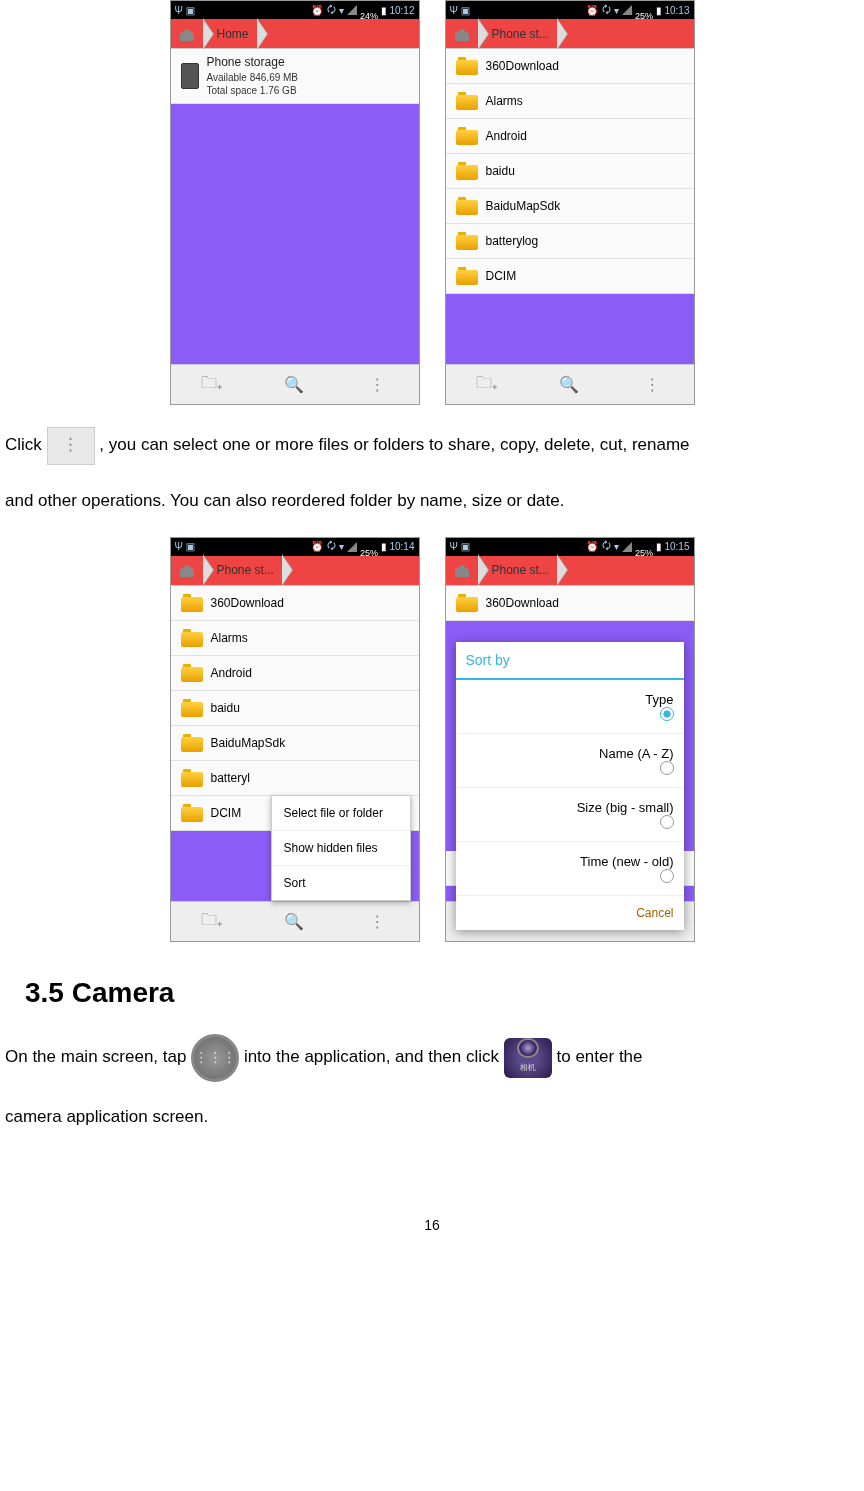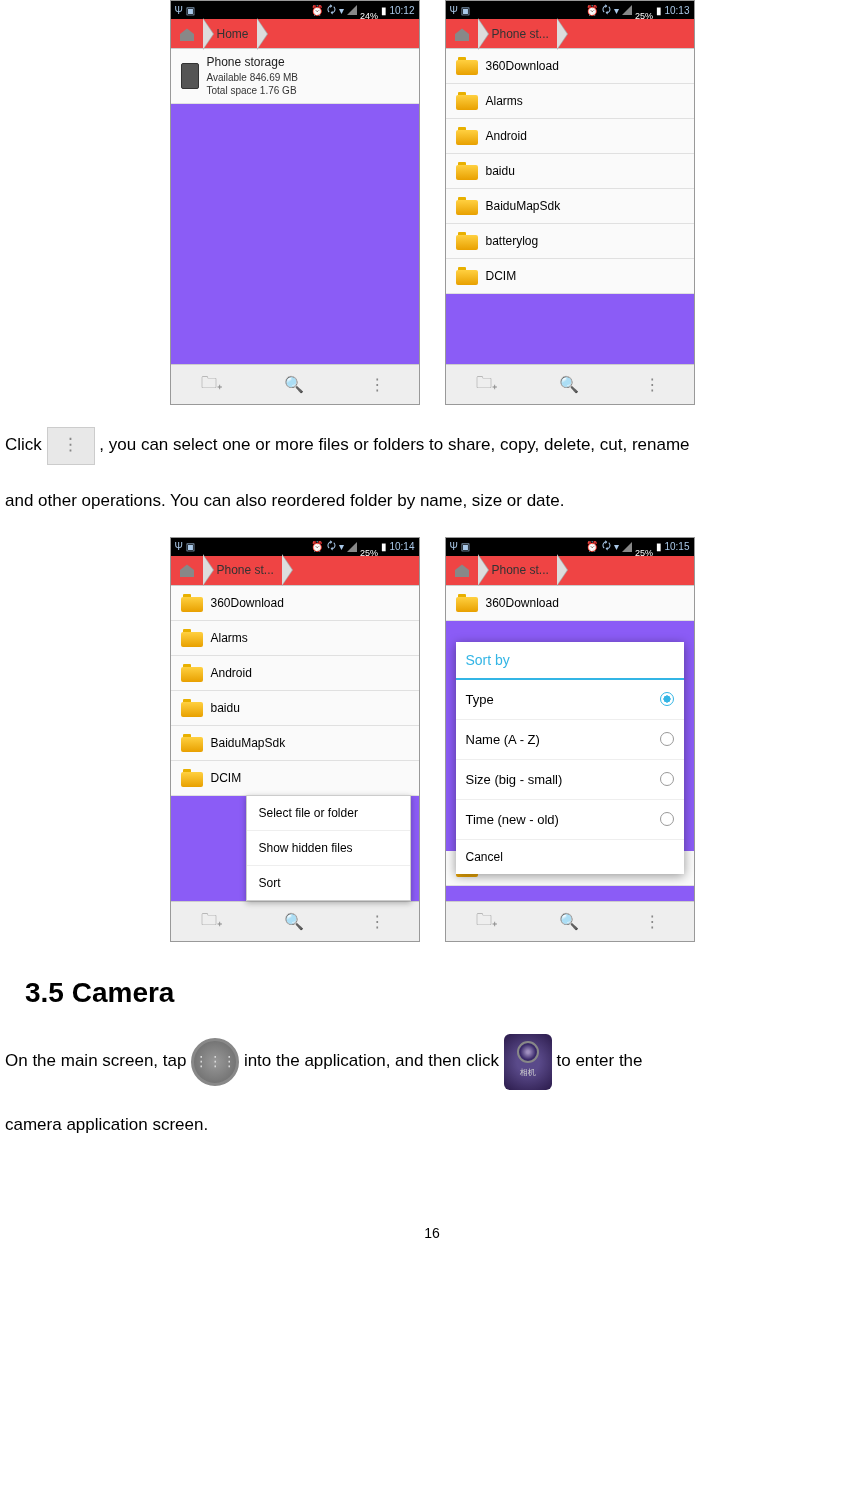--- a/index.html
+++ b/index.html
@@ -190,21 +190,21 @@
       vertical-align: middle;
       align-items: center;
       justify-content: center;
       color: #ddd;
       font-size: 14px;
       border: 3px solid #888;
     }
     .camera-icon {
       display: inline-flex;
       width: 48px;
-      height: 56px;
+      height: 40px;
       background: radial-gradient(circle, #5a4a8a 30%, #2a1a4a 100%);
       vertical-align: middle;
       align-items: center;
       justify-content: center;
       border-radius: 6px;
       color: #ccc;
       font-size: 8px;
       flex-direction: column;
     }
     .camera-lens {
@@ -221,21 +221,21 @@
     }
     .home-icon-svg { width: 18px; height: 14px; }
     .popup-menu {
       position: absolute;
       bottom: 40px;
       right: 8px;
       background: #fff;
       border: 1px solid #ccc;
       box-shadow: 0 2px 6px rgba(0,0,0,0.3);
       font-size: 12px;
-      width: 165px;
+      width: 140px;
     }
     .popup-item {
       padding: 10px 12px;
       border-bottom: 1px solid #eee;
     }
     .popup-item:last-child { border-bottom: none; }
     .dialog-overlay {
       position: absolute;
       top: 56px;
       left: 10px;
@@ -248,38 +248,39 @@
       color: #33b5e5;
       padding: 10px;
       border-bottom: 2px solid #33b5e5;
       font-size: 14px;
     }
     .dialog-option {
       padding: 12px 10px;
       border-bottom: 1px solid #eee;
       display: flex;
       justify-content: space-between;
-      align-items: flex-start;
+      align-items: flex-end;
+      flex-direction: column;
     }
     .radio {
       width: 14px;
       height: 14px;
       border: 1px solid #999;
       border-radius: 50%;
       display: inline-block;
     }
     .radio.selected {
       border-color: #33b5e5;
       background: radial-gradient(circle, #33b5e5 40%, #fff 45%);
     }
     .dialog-cancel {
-      text-align: left;
+      text-align: right;
       padding: 10px;
       font-size: 12px;
-      color: #000000;
+      color: #a16207;
     }
     .phone-content { position: relative; display: flex; flex-direction: column; flex: 1; }
     .tall { height: 405px; }
     .short { height: 405px; }
     .signal-icon {
       display: inline-block;
       width: 0;
       height: 0;
       border-left: 10px solid transparent;
       border-bottom: 10px solid #888;
@@ -455,20 +456,24 @@
         <div class="file-row">
             <div class="folder-icon"></div>
             <span>baidu</span>
           </div>
         <div class="file-row">
             <div class="folder-icon"></div>
             <span>BaiduMapSdk</span>
           </div>
         <div class="file-row">
             <div class="folder-icon"></div>
+            <span>batteryl</span>
+          </div>
+        <div class="file-row">
+            <div class="folder-icon"></div>
             <span>DCIM</span>
           </div>
       </div>
       <div class="popup-menu">
         <div class="popup-item">Select file or folder</div>
         <div class="popup-item">Show hidden files</div>
         <div class="popup-item">Sort</div>
       </div>
       <div class="bottom-bar">
         <div class="bottom-btn">🗀₊</div>

